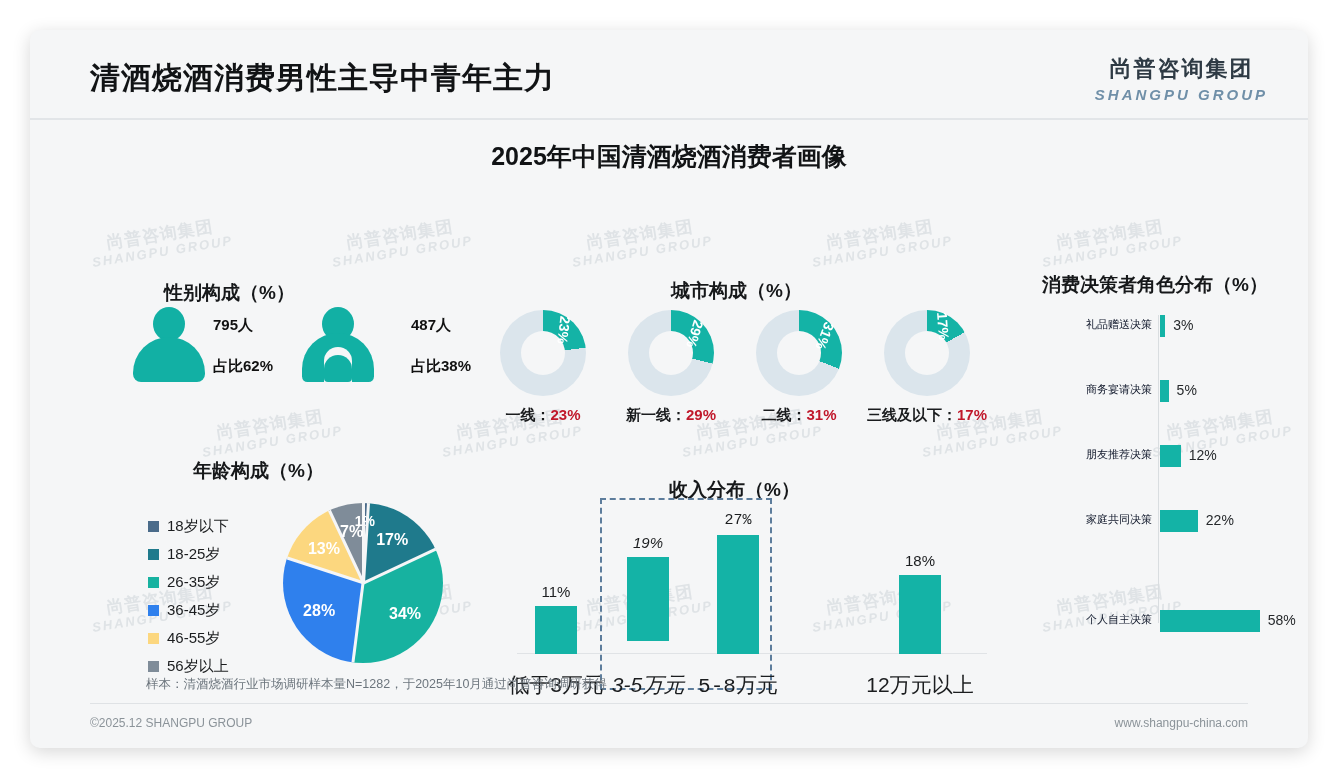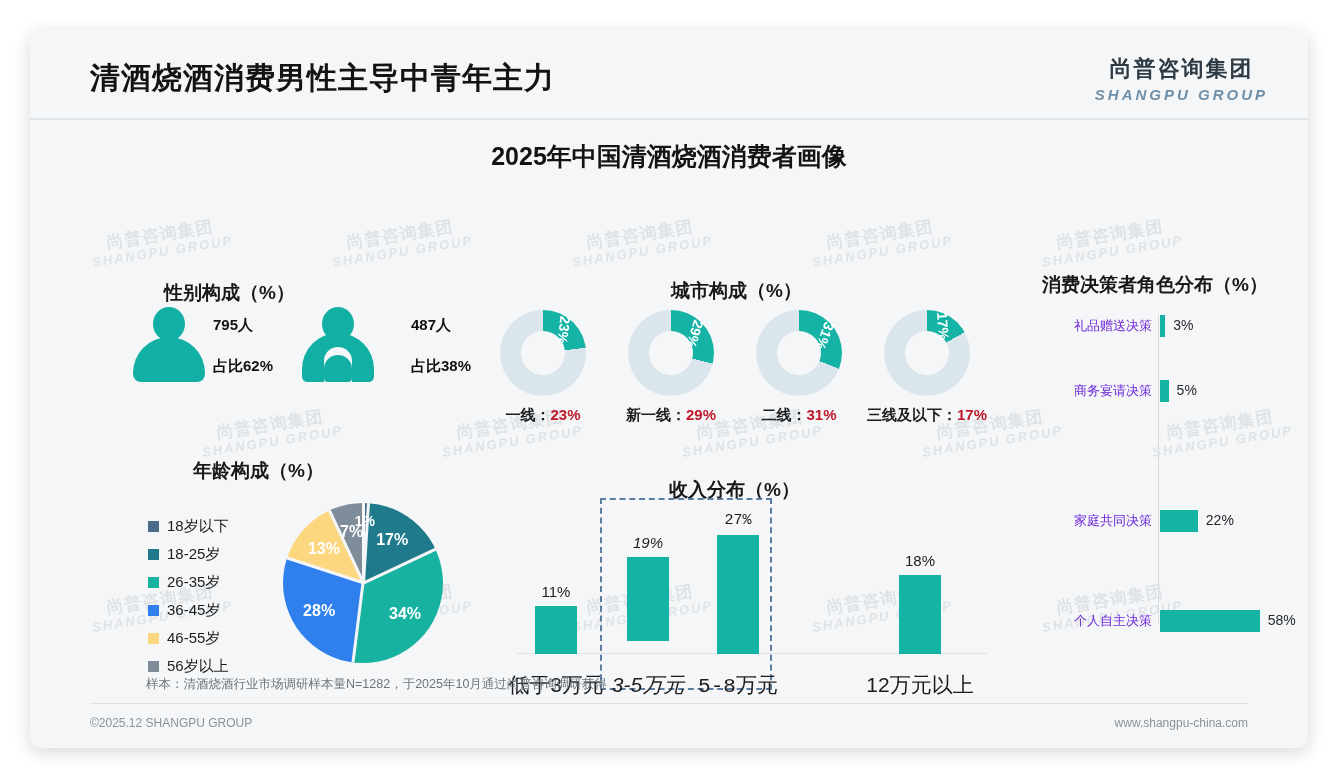--- a/index.html
+++ b/index.html
@@ -109,21 +109,21 @@
   .ibar-val { position: absolute; left: 50%; transform: translateX(-50%); bottom: 100%; margin-bottom: 6px; font-size: 15px; color: #1b1d1f; white-space: nowrap; }
   .ibar-cat { position: absolute; top: 100%; left: 50%; transform: translateX(-50%); margin-top: 17px; font-size: 21px; color: #1b1d1f; white-space: nowrap; }
   #income-axis { position: absolute; left: 0; bottom: 36px; width: 470px; height: 1px; background: #e0e3e6; }
   #income-box { position: absolute; left: 83px; top: -12px; width: 172px; height: 192px; border: 2px dashed #5d7d9c; }
 
   
   #dec-title { right: 40px; top: 242px; }
   #dec { position: absolute; left: 1020px; top: 285px; width: 230px; height: 320px; z-index: 3; }
   #dec-axis { position: absolute; left: 108px; top: 0; width: 1px; height: 308px; background: #d9dde0; }
   .dbar-row { position: absolute; left: 0; width: 230px; height: 22px; }
-  .dbar-lb { position: absolute; right: 128px; top: 2px; font-size: 13px; color: #6d28d9; white-space: nowrap; }
+  .dbar-lb { position: absolute; right: 128px; top: 2px; font-size: 11px; color: #0f172a; white-space: nowrap; }
   .dbar { position: absolute; left: 110px; top: 0; height: 22px; background: #14b3a6; }
   .dbar-val { position: absolute; top: 2px; font-size: 14px; color: #26292c; white-space: nowrap; }
 
   
   #footnote {
     position: absolute; left: 116px; bottom: 55px;
     font-size: 12.5px; color: #6c757d; z-index: 3;
   }
   #foot-rule { position: absolute; left: 60px; right: 60px; bottom: 44px; height: 1px; background: #dfe2e5; z-index: 3; }
   #foot-left { position: absolute; left: 60px; bottom: 18px; font-size: 12px; color: #8b9399; z-index: 3; }
@@ -331,20 +331,25 @@
   <div class="dbar-row" style="top: 0px;">
         <div class="dbar-lb">礼品赠送决策</div>
         <div class="dbar" style="width: 5.16px; background: rgb(20, 179, 166);"></div>
         <div class="dbar-val" style="left: 123.16px;">3%</div>
       </div>
       <div class="dbar-row" style="top: 65px;">
         <div class="dbar-lb">商务宴请决策</div>
         <div class="dbar" style="width: 8.6px; background: rgb(20, 179, 166);"></div>
         <div class="dbar-val" style="left: 126.6px;">5%</div>
       </div>
+      <div class="dbar-row" style="top: 130px;">
+        <div class="dbar-lb">朋友推荐决策</div>
+        <div class="dbar" style="width: 20.64px; background: rgb(20, 179, 166);"></div>
+        <div class="dbar-val" style="left: 138.64px;">12%</div>
+      </div>
       <div class="dbar-row" style="top: 195px;">
         <div class="dbar-lb">家庭共同决策</div>
         <div class="dbar" style="width: 37.84px; background: rgb(20, 179, 166);"></div>
         <div class="dbar-val" style="left: 155.84px;">22%</div>
       </div>
       <div class="dbar-row" style="top: 260px; margin-top: 35px;">
         <div class="dbar-lb">个人自主决策</div>
         <div class="dbar" style="width: 99.76px; background: rgb(20, 179, 166);"></div>
         <div class="dbar-val" style="left: 217.76px;">58%</div>
       </div>

